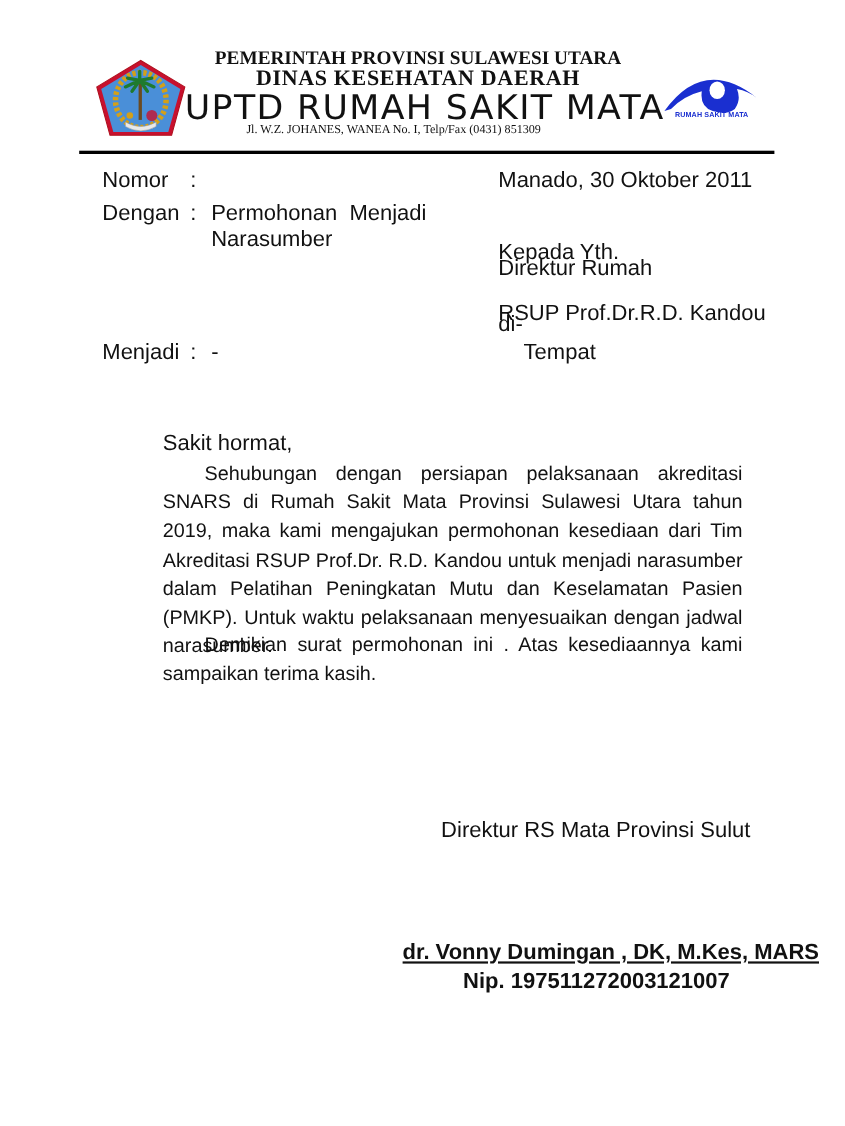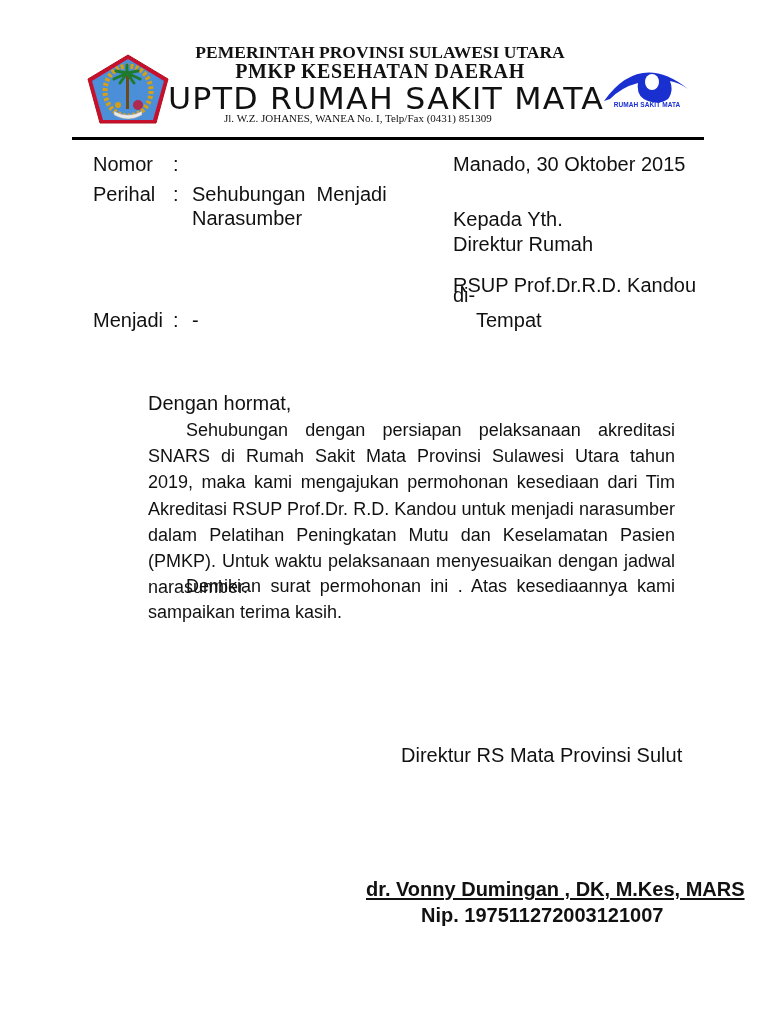--- a/index.html
+++ b/index.html
@@ -15,73 +15,73 @@
   .hdr-line4 { left: 224px; top: 112px; font-size: 11px; }
   .rule { left: 72px; top: 137px; width: 632px; height: 3px; background: #000; }
 
   .logo-left { left: 86px; top: 53px; width: 84px; height: 72px; }
   .logo-right { left: 600px; top: 61px; width: 92px; height: 50px; }
   .logo-right-caption { left: 602px; top: 101px; width: 90px; text-align: center; font-size: 6.5px; font-weight: bold; color: #1a2fd0; letter-spacing: 0.1px; }
 
   .t { font-size: 20px; line-height: 18px; white-space: nowrap; }
   .body-p { left: 148px; width: 527px; font-size: 18px; line-height: 26.2px; text-align: justify; }
   .indent { text-indent: 38px; }
-  .bold { font-weight: bold; margin-top: 23px; }
+  .bold { font-weight: bold; }
   .underline { text-decoration: underline; text-underline-offset: 2px; }
 </style>
 </head>
 <body>
 
 <div class="abs logo-left">
   <svg width="84" height="72" viewBox="0 0 84 72">
     <polygon points="42,2 82,26 70,70 14,70 2,26" fill="#c8102e" stroke="#b0101e" stroke-width="1"></polygon>
     <polygon points="42,6 78,28 67,67 17,67 6,28" fill="#4a8fd8"></polygon>
     <ellipse cx="42" cy="38" rx="23" ry="25" fill="none" stroke="#d4a017" stroke-width="5" stroke-dasharray="3 2"></ellipse>
     <rect x="40" y="22" width="3" height="34" fill="#6b4a1f"></rect>
     <path d="M41,20 L28,26 M41,20 L54,26 M41,20 L30,18 M41,20 L52,18 M41,20 L34,30 M41,20 L48,30 M41,20 L41,12" stroke="#1f7a2e" stroke-width="3" stroke-linecap="round"></path>
     <path d="M28,58 Q42,66 56,58 L56,62 Q42,70 28,62 Z" fill="#e9e9e9" stroke="#999" stroke-width="0.5"></path>
     <circle cx="52" cy="52" r="5" fill="#c8102e" opacity="0.8"></circle>
     <circle cx="32" cy="52" r="3" fill="#d4a017"></circle>
   </svg>
 </div>
 
 <div class="abs serif hdr-line1">PEMERINTAH PROVINSI SULAWESI UTARA</div>
-<div class="abs serif hdr-line2">PMKP KESEHATAN DAERAH</div>
+<div class="abs serif hdr-line2">DINAS KESEHATAN DAERAH</div>
 <div class="abs hdr-line3">UPTD RUMAH SAKIT MATA</div>
 <div class="abs serif hdr-line4">Jl. W.Z. JOHANES, WANEA No. I, Telp/Fax (0431) 851309</div>
 
 <div class="abs logo-right">
   <svg width="92" height="44" viewBox="0 0 92 44">
     <path d="M4,40 Q40,-10 88,28 Q80,22 70,20 Q74,30 68,38 Q60,44 48,40 Q36,36 38,22 Q22,26 10,38 Z" fill="#1a2fd0"></path>
     <ellipse cx="52" cy="21" rx="7" ry="8" fill="#ffffff"></ellipse>
   </svg>
 </div>
 <div class="abs sans logo-right-caption">RUMAH SAKIT MATA</div>
 
 <div class="abs rule"></div>
 
 <div class="abs sans t" style="left:93px; top:155px;">Nomor</div>
 <div class="abs sans t" style="left:173px; top:155px;">:</div>
 <div class="abs sans t" style="left:192px; top:155px;"></div>
 
-<div class="abs sans t" style="left:93px; top:185px;">Perihal</div>
+<div class="abs sans t" style="left:93px; top:185px;">Dengan</div>
 <div class="abs sans t" style="left:173px; top:185px;">:</div>
-<div class="abs sans t" style="left:192px; top:185px; white-space:pre;">Sehubungan  Menjadi</div>
+<div class="abs sans t" style="left:192px; top:185px; white-space:pre;">Permohonan  Menjadi</div>
 <div class="abs sans t" style="left:192px; top:209px;">Narasumber</div>
 
 <div class="abs sans t" style="left:93px; top:311px;">Menjadi</div>
 <div class="abs sans t" style="left:173px; top:311px;">:</div>
 <div class="abs sans t" style="left:192px; top:311px;">-</div>
 
-<div class="abs sans t" style="left:453px; top:155px;">Manado, 30 Oktober 2015</div>
-<div class="abs sans t" style="left:453px; top:210px;">Kepada Yth.</div>
+<div class="abs sans t" style="left:453px; top:155px;">Manado, 30 Oktober 2011</div>
+<div class="abs sans t" style="left:453px; top:220px;">Kepada Yth.</div>
 <div class="abs sans t" style="left:453px; top:235px;">Direktur Rumah</div>
 <div class="abs sans t" style="left:453px; top:276px;">RSUP Prof.Dr.R.D. Kandou</div>
 <div class="abs sans t" style="left:453px; top:286px;">di-</div>
 <div class="abs sans t" style="left:476px; top:311px;text-align:right;">Tempat</div>
 
-<div class="abs sans t" style="left:148px; top:394px;">Dengan hormat,</div>
+<div class="abs sans t" style="left:148px; top:394px;">Sakit hormat,</div>
 <p class="abs sans body-p indent" style="top:417px; margin:0;">Sehubungan dengan persiapan pelaksanaan akreditasi SNARS di Rumah Sakit Mata Provinsi Sulawesi Utara tahun 2019, maka kami mengajukan permohonan kesediaan dari Tim Akreditasi RSUP Prof.Dr. R.D. Kandou untuk menjadi narasumber dalam Pelatihan Peningkatan Mutu dan Keselamatan Pasien (PMKP). Untuk waktu pelaksanaan menyesuaikan dengan jadwal narasumber.</p>
 <p class="abs sans body-p indent" style="top:573px; margin:0;">Demikian surat permohonan ini . Atas kesediaannya kami sampaikan terima kasih.</p>
 
 <div class="abs sans t" style="left:401px; top:746px;">Direktur RS Mata Provinsi Sulut</div>
 <div class="abs sans t bold underline" style="left:366px; top:857px;">dr. Vonny Dumingan , DK, M.Kes, MARS</div>
 <div class="abs sans t bold" style="left:421px; top:883px;">Nip. 197511272003121007</div>
 
 </body></html>

